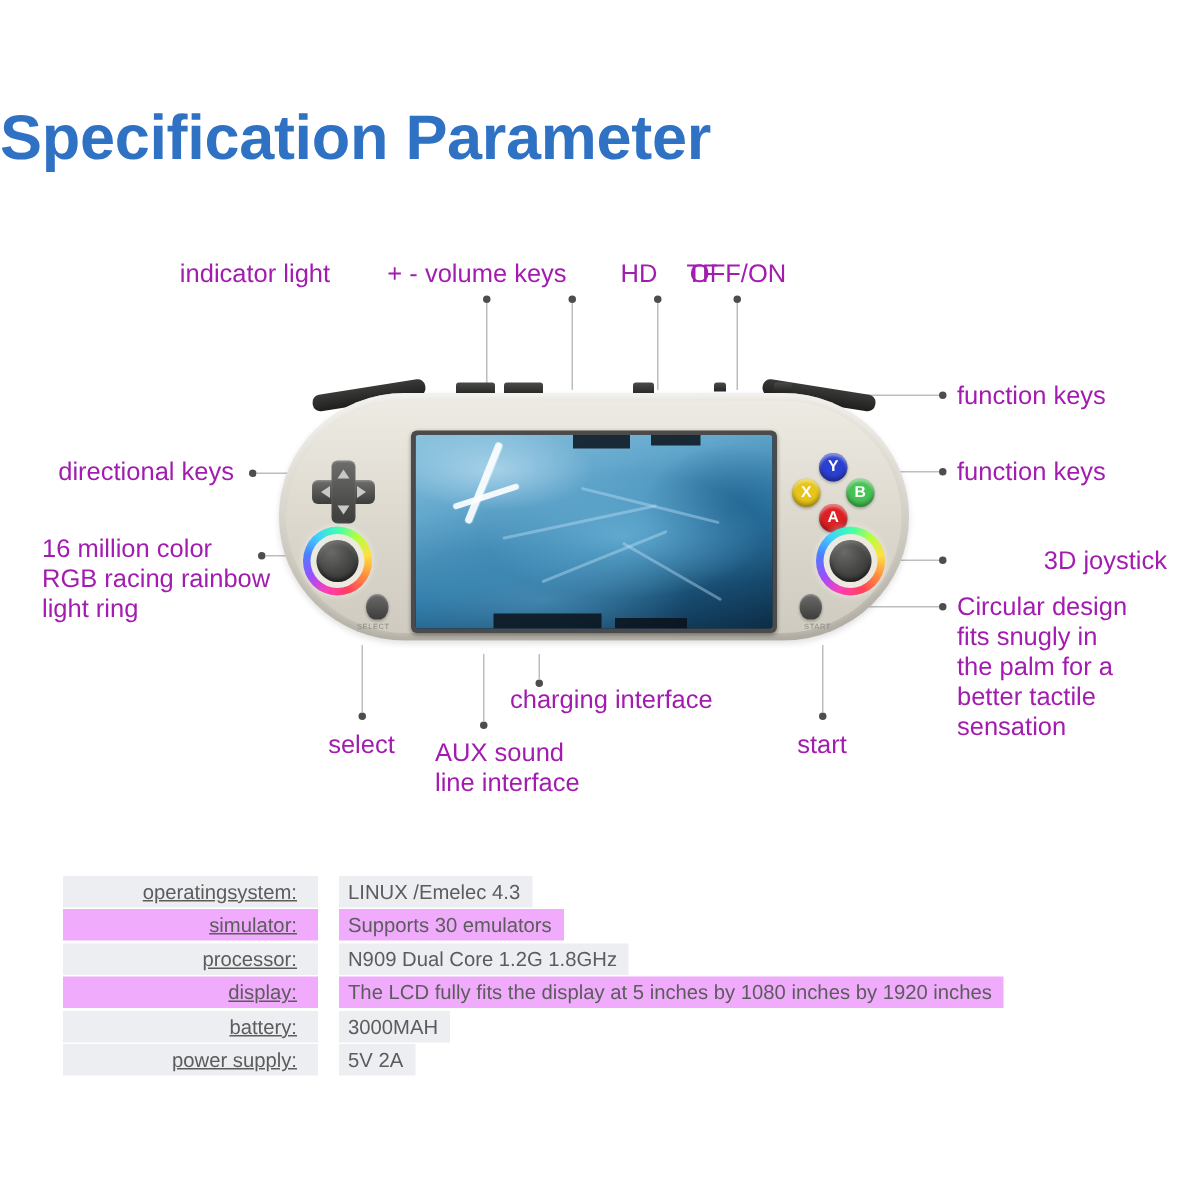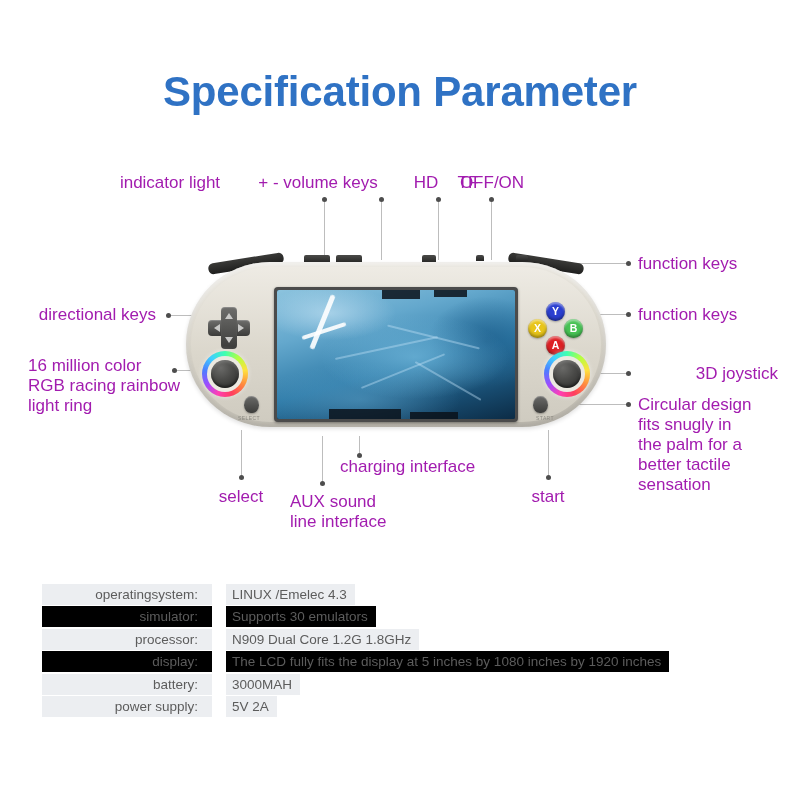--- a/index.html
+++ b/index.html
@@ -14,21 +14,21 @@
     overflow: hidden;
     font-family: "Liberation Sans", sans-serif;
     -webkit-font-smoothing: antialiased;
   }
 
   
   .page-title {
     position: absolute;
     left: 0; right: 0;
     top: 68px;
-    text-align: center;
+    text-align: left;
     font-size: 42px;
     font-weight: bold;
     color: #2f72c4;
     letter-spacing: -0.2px;
   }
 
   
   .callout {
     position: absolute;
     font-size: 17px;
@@ -244,35 +244,36 @@
     border-spacing: 0;
     font-size: 13.5px;
     color: #5c5c5c;
   }
   .spec-table td { padding: 0; height: 22.5px; vertical-align: middle; }
   .spec-label {
     width: 170px;
     text-align: right;
     padding-right: 14px !important;
     white-space: nowrap;
+    text-decoration: underline;
   }
   .spec-value { padding-left: 0 !important; }
   .spec-value span {
     display: inline-block;
     padding: 3px 8px 3px 6px;
   }
   .spec-label span {
     display: block;
     padding: 3px 14px 3px 6px;
     text-align: right;
   }
   .row-a .spec-label span,
   .row-a .spec-value span { background: #eceef1; }
   .row-b .spec-label span,
-  .row-b .spec-value span { background: #000000; }
+  .row-b .spec-value span { background: #f0abfc; }
 </style>
 </head>
 <body>
 
 <div class="page-title" style="color: rgb(47, 114, 196);">Specification Parameter</div>
 
 <div class="callout center-al" style="left:118px; top:173px; width:104px;">indicator light</div>
 
 <div class="callout center-al" style="left:258px; top:173px; width:120px;">+ - volume keys</div>
 <div class="dot" style="left:322px; top:197px;"></div>

